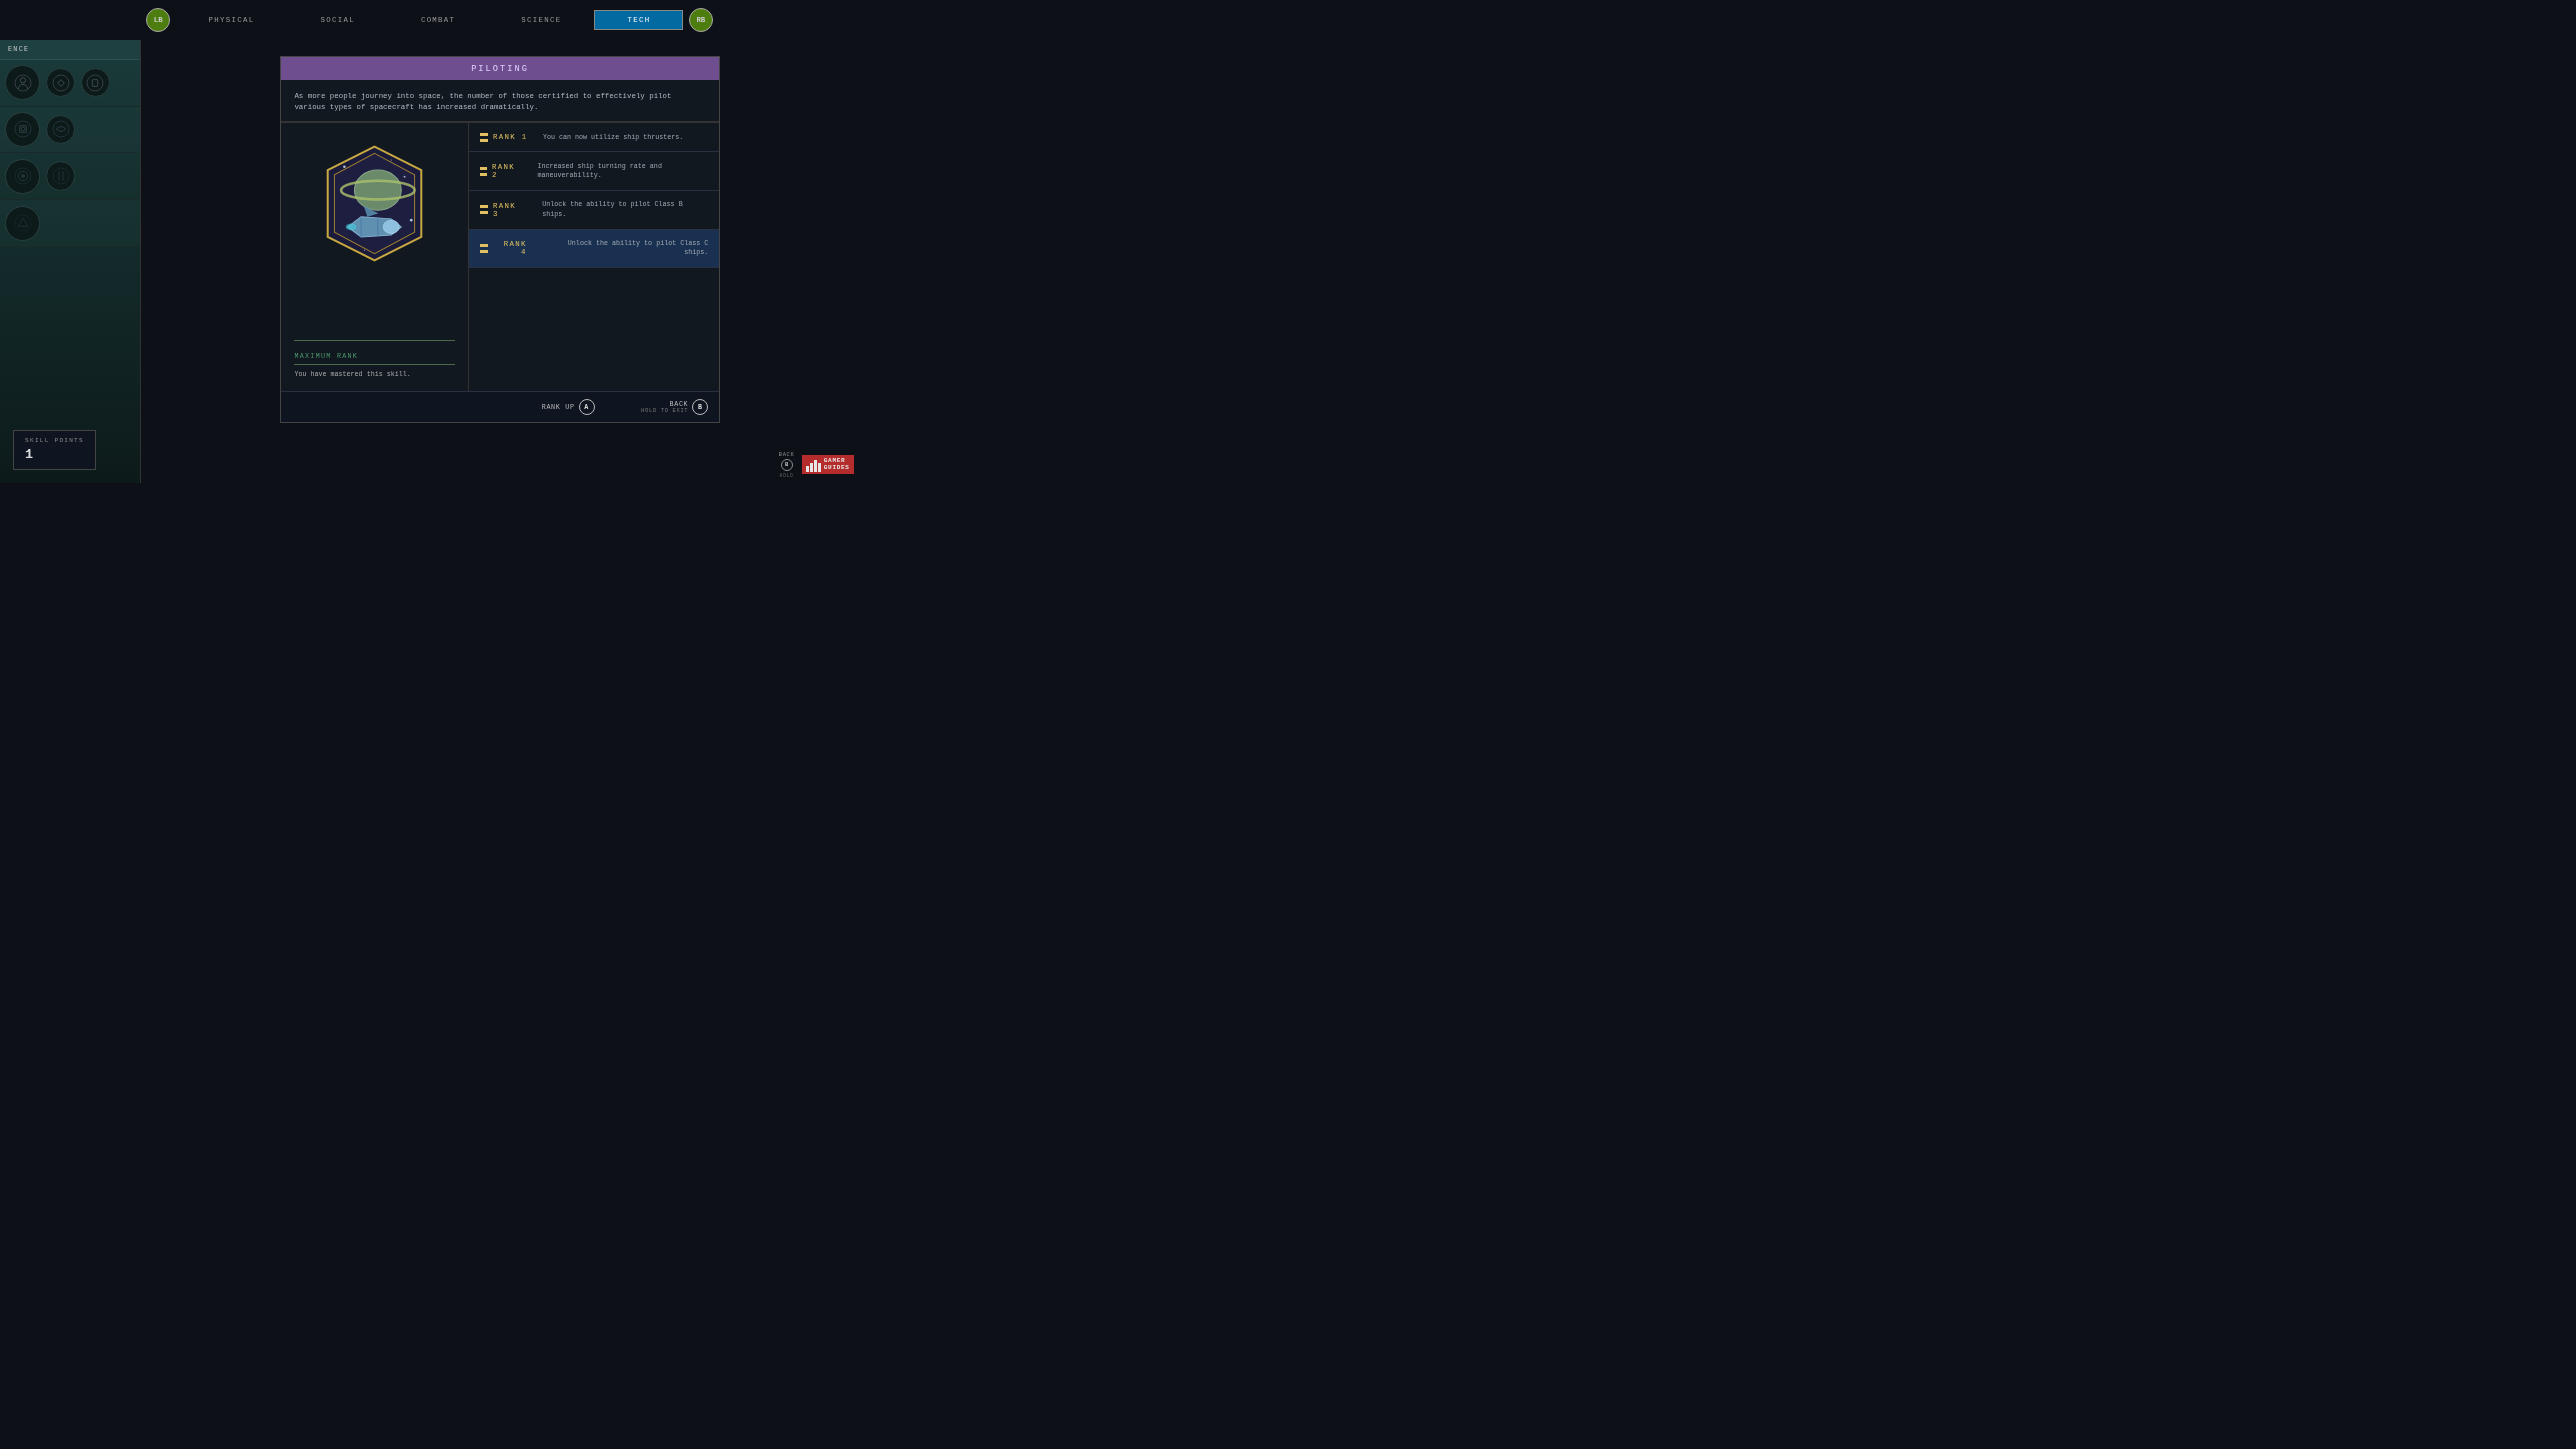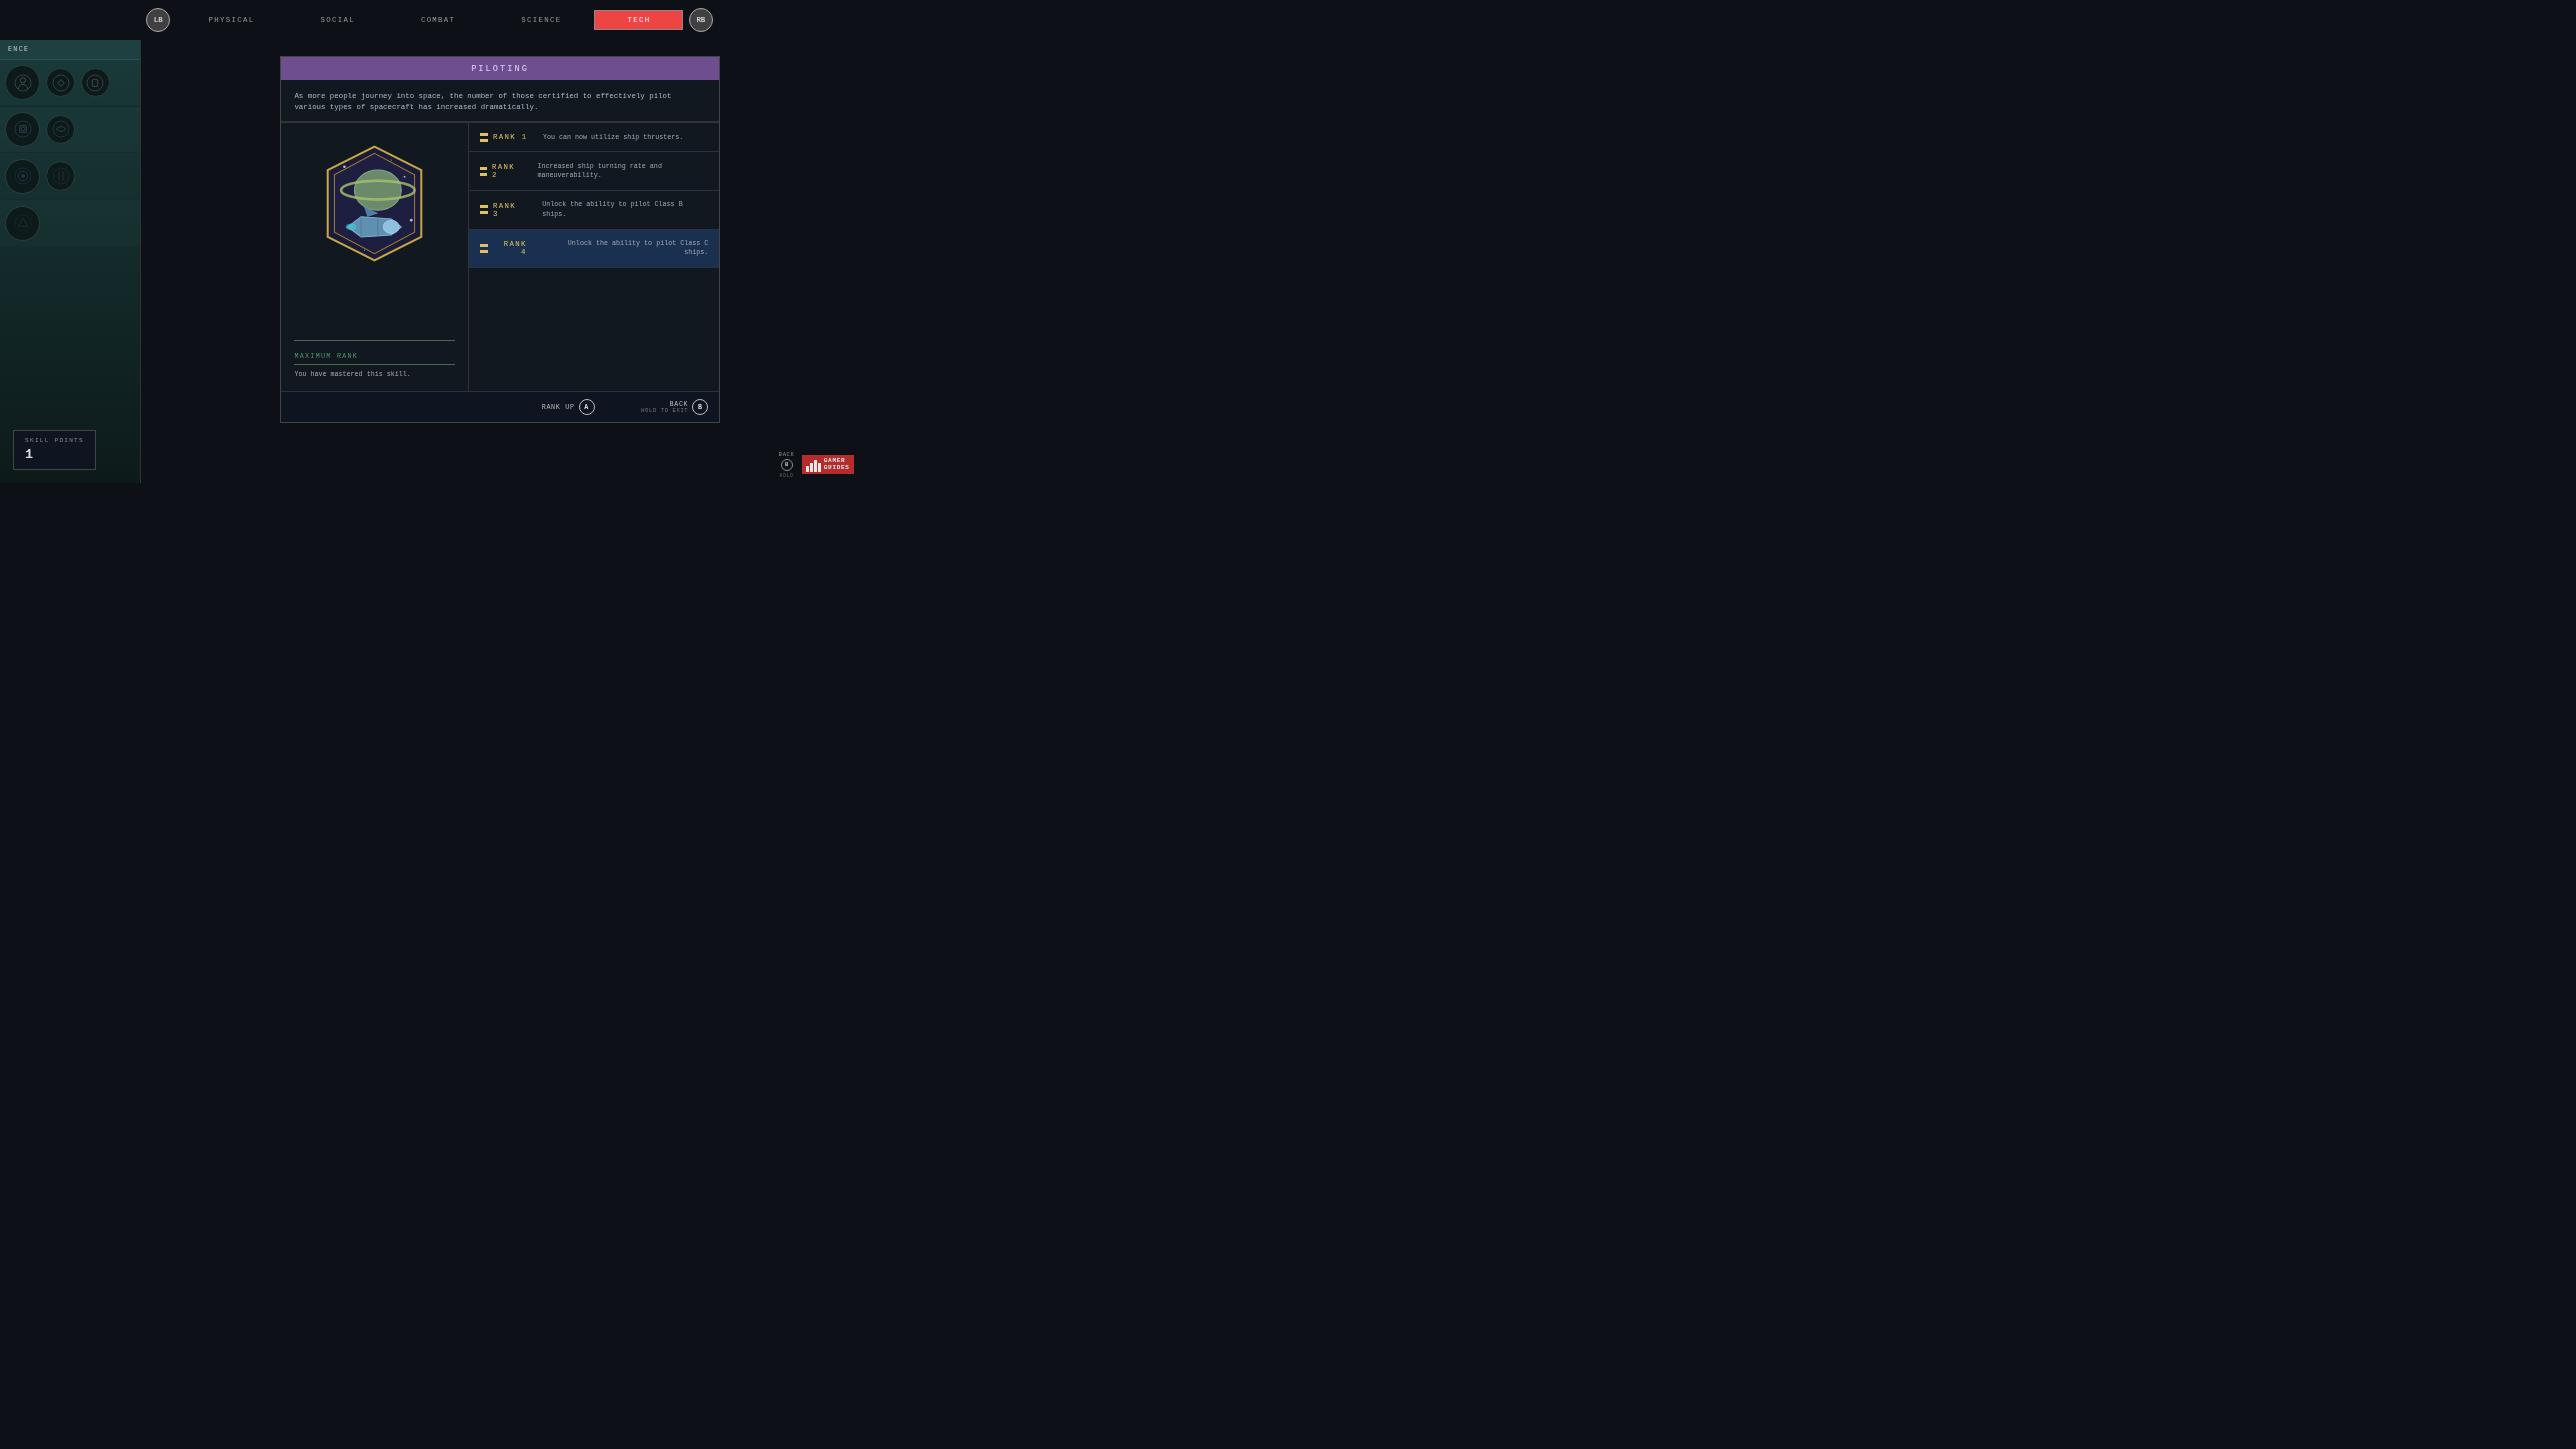--- a/index.html
+++ b/index.html
@@ -29,42 +29,42 @@
       width: 24px;
       height: 24px;
       border-radius: 50%;
       border: 1.3px solid #aaa;
       display: flex;
       align-items: center;
       justify-content: center;
       color: #ccc;
       font-size: 7.4px;
       font-weight: bold;
-      background: #404040;
+      background: #4d7c0f;
       cursor: pointer;
       margin: 0 5.4px;
     }
 
     .nav-tabs {
       display: flex;
       gap: 0;
     }
 
     .nav-tab {
       padding: 5.4px 32px;
       font-size: 7.4px;
       letter-spacing: 1.3px;
       color: #999;
       cursor: pointer;
       border: 0.7px solid transparent;
       position: relative;
     }
 
     .nav-tab.active {
-      background: #ef4444;
+      background: #0369a1;
       color: #fff;
       border: 0.7px solid #888;
     }
 
     
     .main-layout {
       display: flex;
       height: calc(100% - 40px);
       position: relative;
     }

